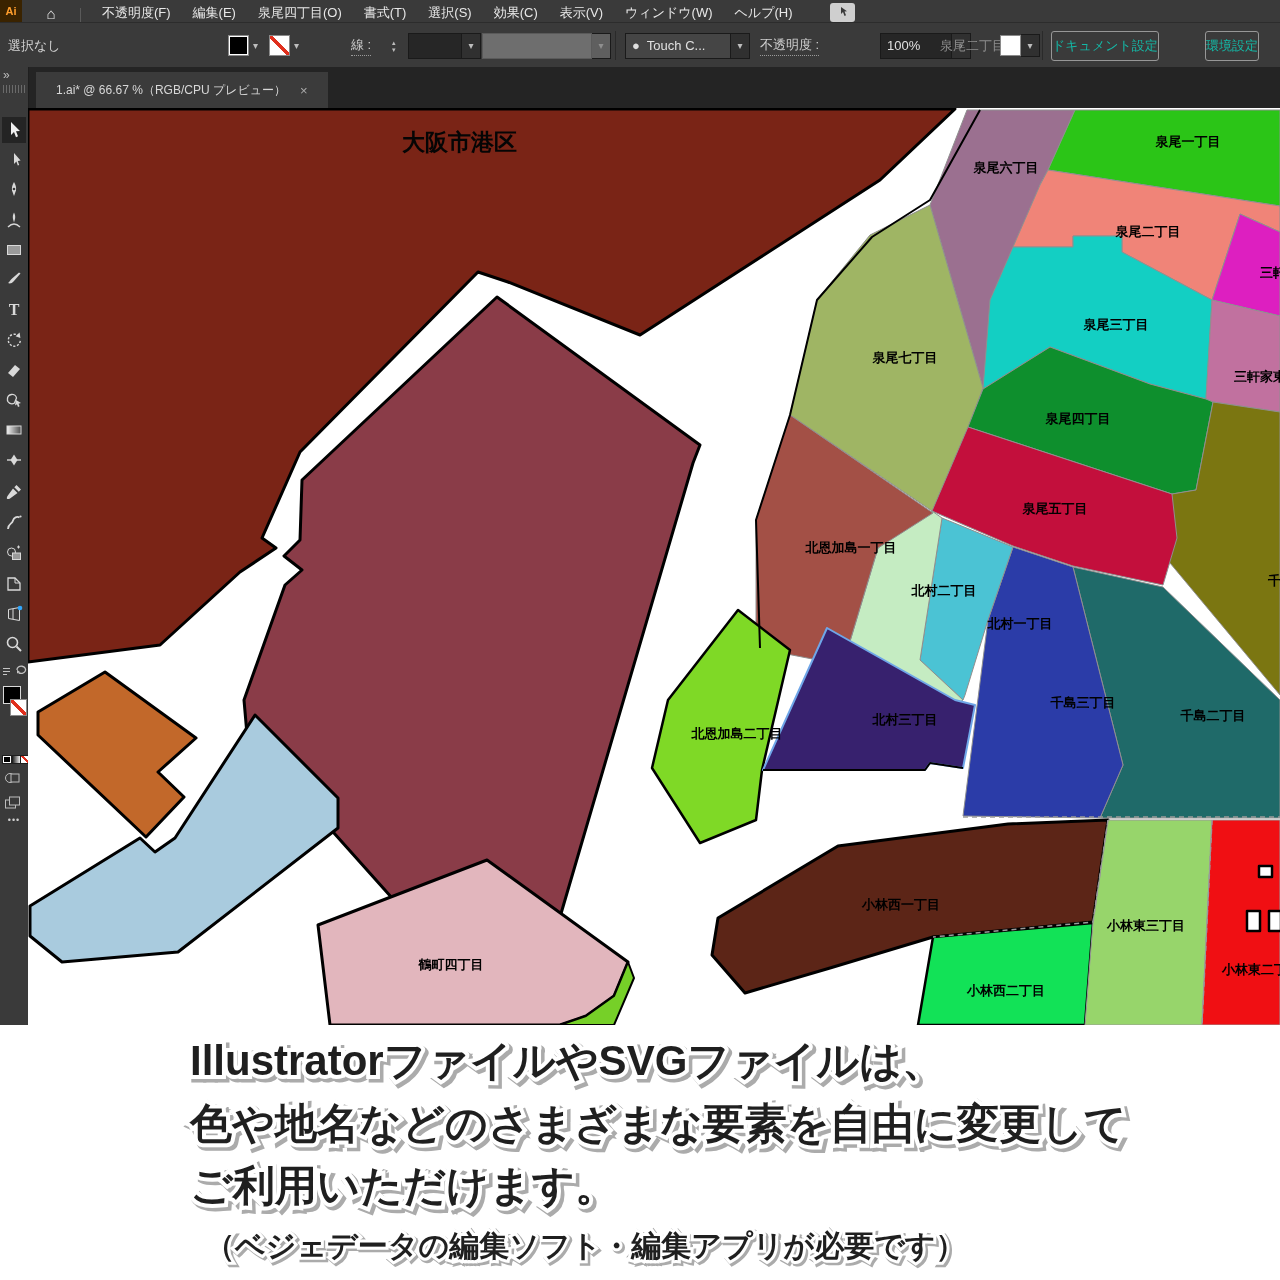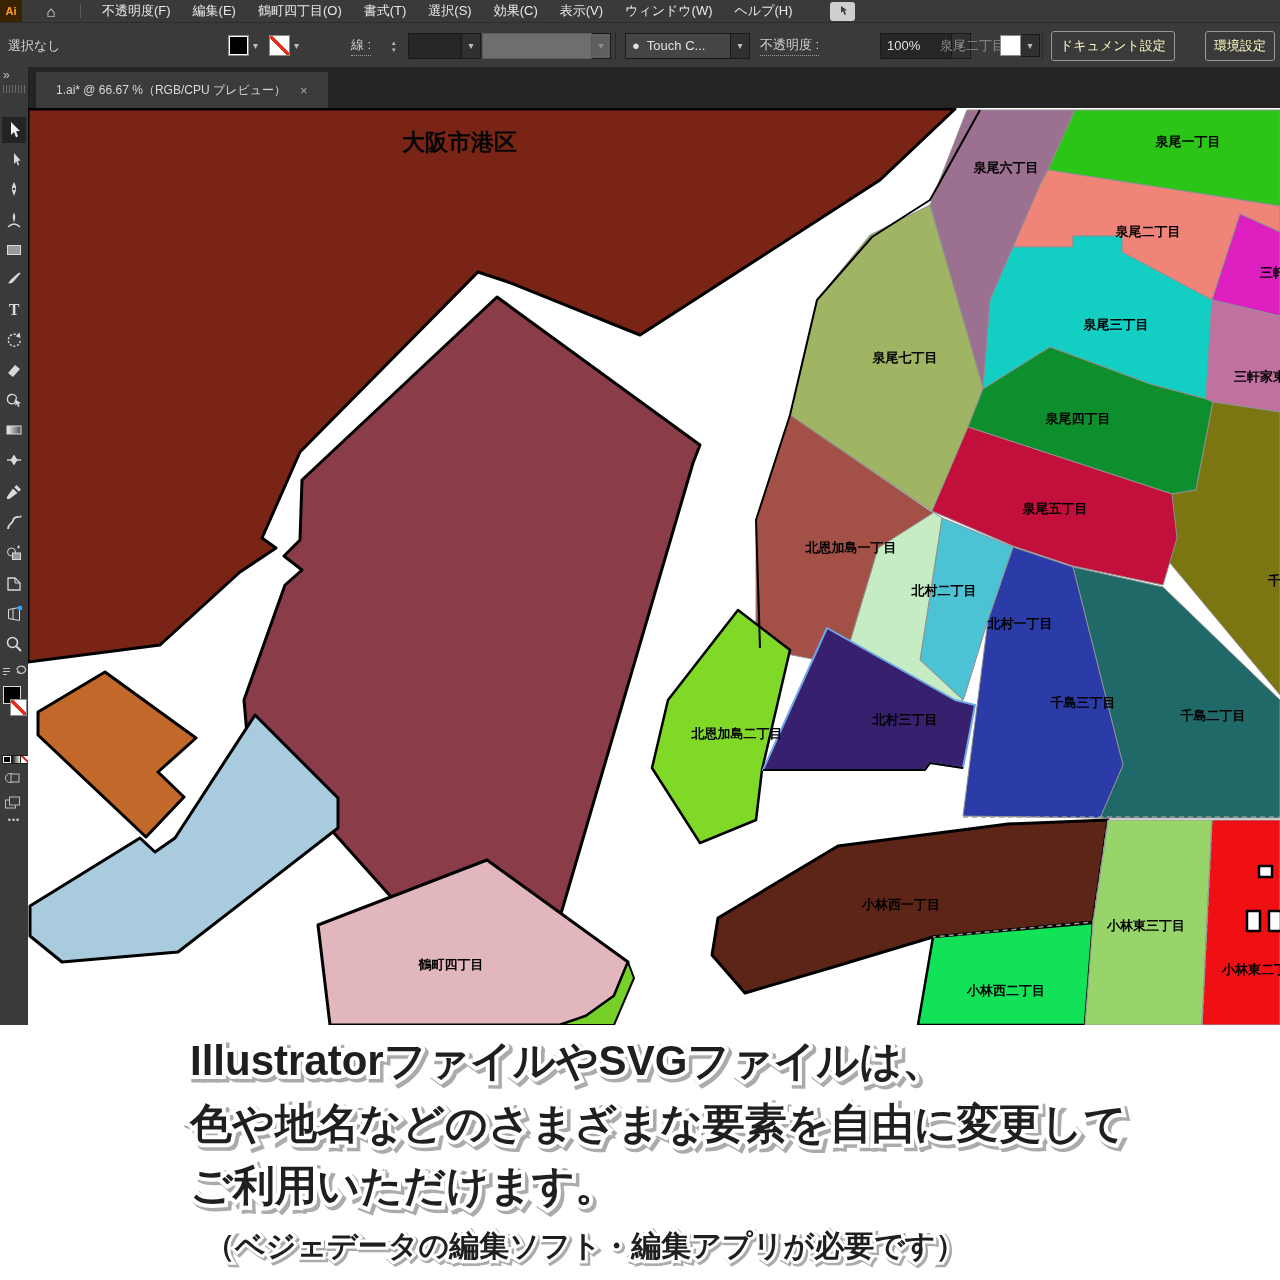--- a/index.html
+++ b/index.html
@@ -1,21 +1,21 @@
 <!DOCTYPE html>
 <html><head>
 <meta charset="utf-8">
 <style>
   html,body{margin:0;padding:0;background:#fff;width:1280px;height:1280px;overflow:hidden;
     font-family:"Liberation Sans",sans-serif;-webkit-font-smoothing:antialiased;}
   #stage{position:relative;width:1280px;height:1280px;background:#fff;}
 
   
   #menubar{position:absolute;left:0;top:0;width:1280px;height:22px;background:#3a3a3a;
-    display:flex;align-items:center;color:#e8e8e8;font-size:13px;}
+    display:flex;align-items:flex-end;color:#e8e8e8;font-size:13px;}
   #ai-logo{width:22px;height:22px;background:#3a2300;color:#ff9e2c;font-weight:bold;font-size:11px;
     display:flex;align-items:center;justify-content:center;flex:0 0 auto;}
   #home-btn{width:30px;text-align:center;font-size:15px;color:#e8e8e8;flex:0 0 auto;margin-left:14px;}
   .mb-sep{width:1px;height:14px;background:#5a5a5a;margin:0 10px 0 14px;flex:0 0 auto;}
   .menu-item{margin:0 11px;white-space:nowrap;cursor:default;}
   #touch-ws{width:25px;height:19px;background:#cfcfcf;border-radius:3px;margin-left:26px;
     display:flex;align-items:center;justify-content:center;}
 
   
   #controlbar{position:absolute;left:0;top:22px;width:1280px;height:45px;background:#3a3a3a;
@@ -27,21 +27,21 @@
      linear-gradient(45deg,transparent 43%,#e0301e 43%,#e0301e 57%,transparent 57%),#fff;}
   .sw-white{background:#fff;}
   .chev{color:#bdbdbd;font-size:10px;margin-left:4px;}
   .dotted-label{border-bottom:1px dotted #9a9a9a;padding-bottom:1px;color:#cfcfcf;white-space:nowrap;}
   .gray-label{color:#8d8d8d;white-space:nowrap;}
   .field{background:#262626;border:1px solid #1a1a1a;height:24px;display:flex;align-items:center;
     color:#e0e0e0;padding:0 6px;}
   .dd-chevbox{width:18px;height:24px;border:1px solid #1a1a1a;border-left:none;background:#303030;
     display:flex;align-items:center;justify-content:center;color:#bdbdbd;font-size:10px;}
   .cb-sep{position:absolute;top:8px;width:1px;height:29px;background:#2a2a2a;}
-  .ui-btn{border:1px solid #979797;border-radius:3px;color:#fef9c3;padding:5px 8px;font-size:13px;
+  .ui-btn{border:1px solid #979797;border-radius:3px;color:#14b8a6;padding:5px 0;font-size:13px;
     background:transparent;white-space:nowrap;}
   .spin{display:flex;flex-direction:column;color:#bdbdbd;font-size:7px;line-height:7px;}
 
   
   #tabbar{position:absolute;left:28px;top:67px;width:1252px;height:41px;background:#242424;
     border-bottom:1px solid #161616;}
   #doc-tab{position:absolute;left:8px;top:5px;height:36px;background:#3b3b3b;color:#d8d8d8;
     font-size:12px;display:flex;align-items:center;padding:0 20px;gap:14px;}
   #tab-close{color:#aaa;font-size:13px;}
 
@@ -77,21 +77,21 @@
 <body>
 
 <div id="stage">
 
   <div id="menubar">
     <div id="ai-logo">Ai</div>
     <div id="home-btn">⌂</div>
     <div class="mb-sep"></div>
     <span class="menu-item">不透明度(F)</span>
     <span class="menu-item">編集(E)</span>
-    <span class="menu-item">鶴町四丁目(O)</span>
+    <span class="menu-item">泉尾四丁目(O)</span>
     <span class="menu-item">書式(T)</span>
     <span class="menu-item">選択(S)</span>
     <span class="menu-item">効果(C)</span>
     <span class="menu-item">表示(V)</span>
     <span class="menu-item">ウィンドウ(W)</span>
     <span class="menu-item">ヘルプ(H)</span>
     <div id="touch-ws">
       <svg width="15" height="13" viewBox="0 0 15 13">
         <path d="M6 1 v7 l2-2 1.5 4 1.5-.7 -1.5-3.8 2.5-.3 Z" fill="#3a3a3a"></path>
       </svg>

